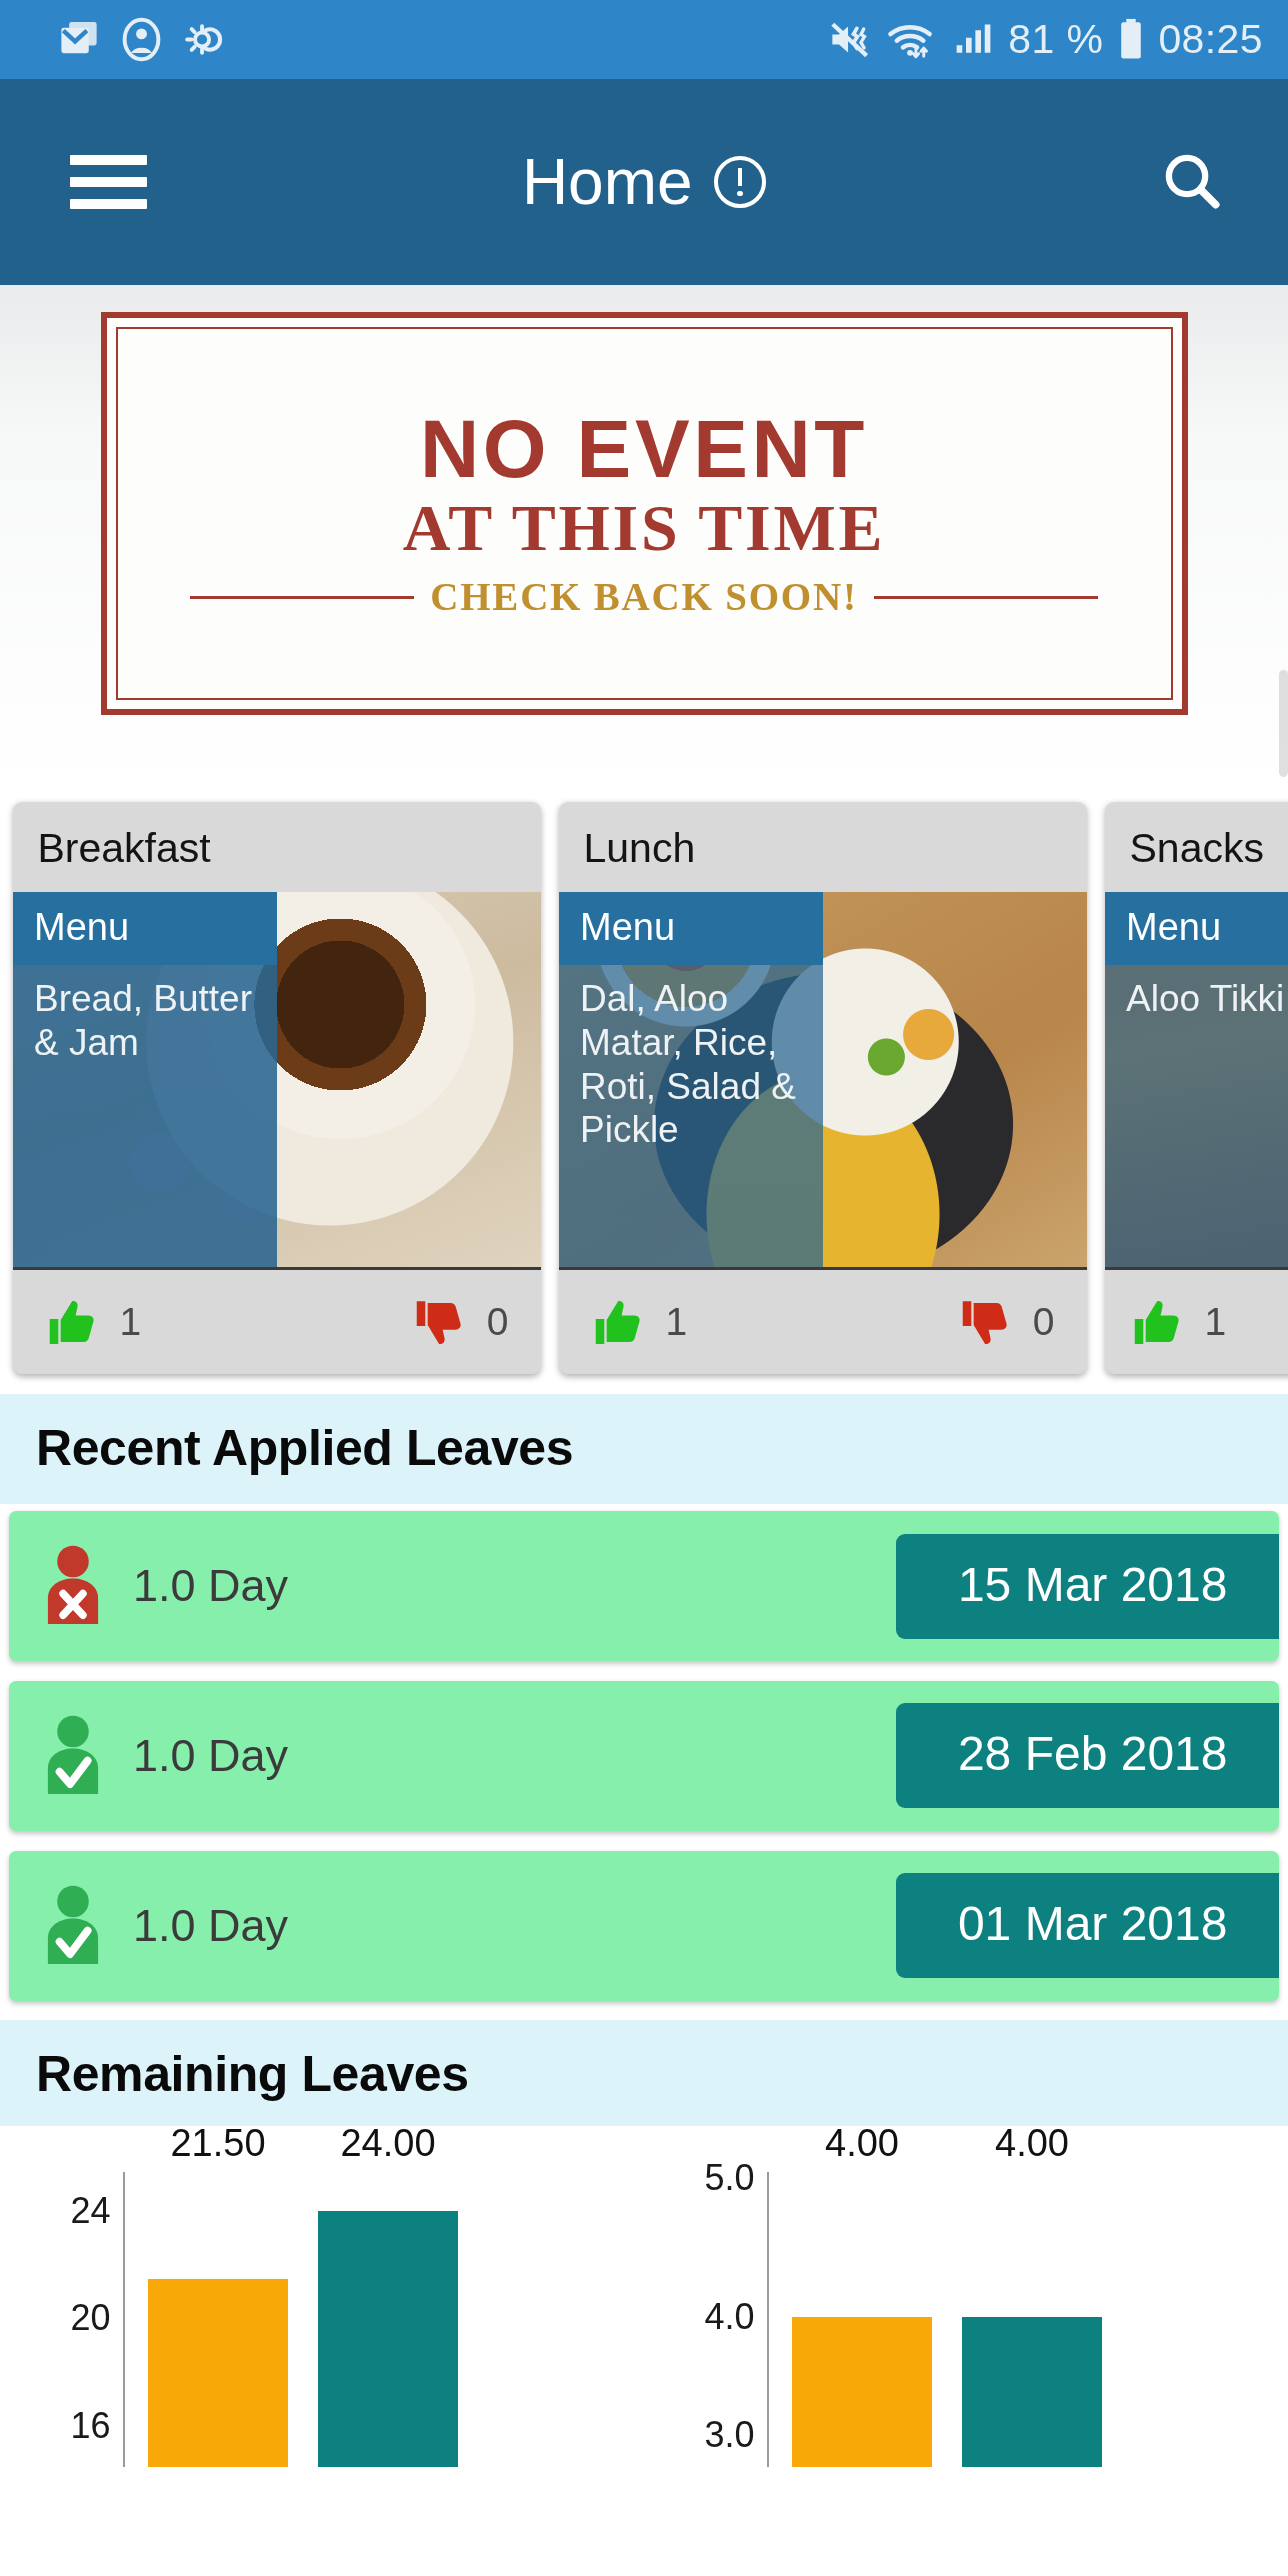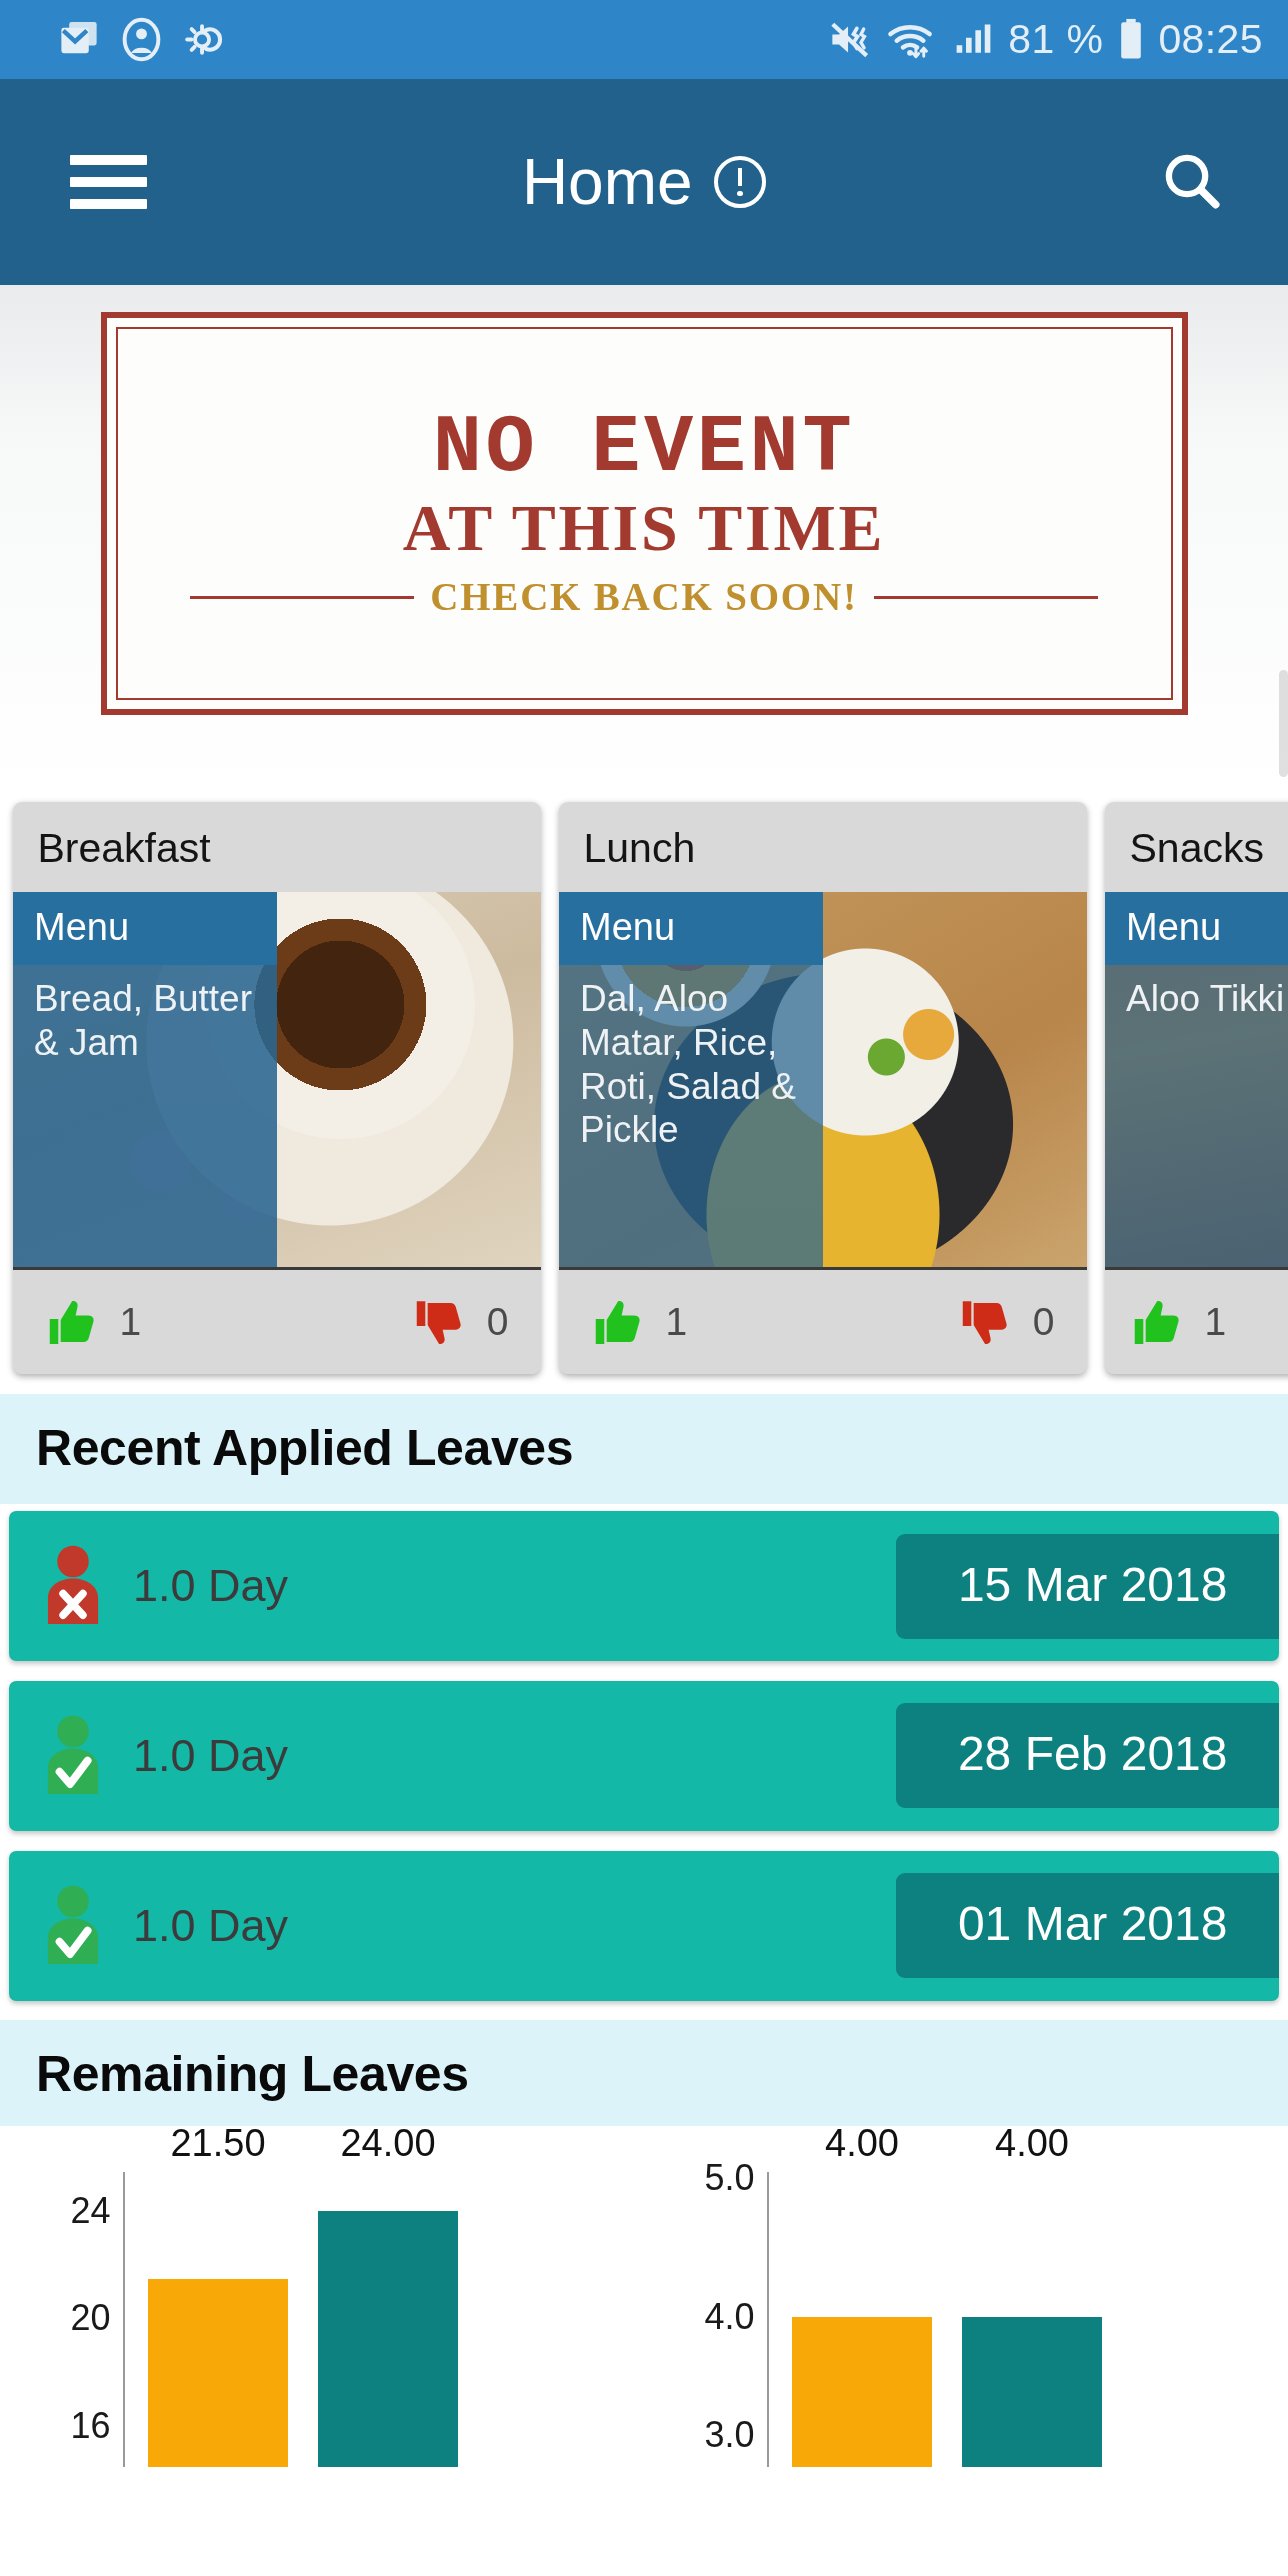--- a/index.html
+++ b/index.html
@@ -103,21 +103,21 @@
     position: relative;
   }
   .banner-inner {
     width: 100%; height: 100%;
     border: 2.7px solid #A33A30;
     display: flex; flex-direction: column;
     align-items: center; justify-content: center;
     padding: 10.7px 0;
   }
   .banner-l1 {
-    font-family: Liberation Mono, monospace;
+    font-family: Liberation Sans, sans-serif;
     font-weight: bold;
     font-size: 82px;
     color: #A33A30;
     letter-spacing: 3.6px;
     line-height: 1;
   }
   .banner-l2-row {
     display: flex; align-items: center; gap: 25px; margin: 5.4px 0 1.8px;
     width: 92%;
     justify-content: center;
@@ -255,21 +255,21 @@
     border-top: 3.6px solid #3a3a3a;
     display: flex; align-items: center; justify-content: space-between;
     padding: 0 32px;
   }
   .vote { display: flex; align-items: center; gap: 18px; }
   .vote-count { font-size: 39px; color: #4a4a4a; }
 
   
   .leaves-list { background: #ffffff; padding: 7.2px 9px 0 9px; }
   .leave-row {
-    background: #14b8a6;
+    background: #86efac;
     border-radius: 7.2px;
     box-shadow: 0 2.7px 5.4px rgba(0,0,0,0.22);
     height: 150px;
     margin-bottom: 19.7px;
     display: flex; align-items: center;
     padding-left: 29px;
     position: relative;
     overflow: hidden;
   }
   .leave-days {

